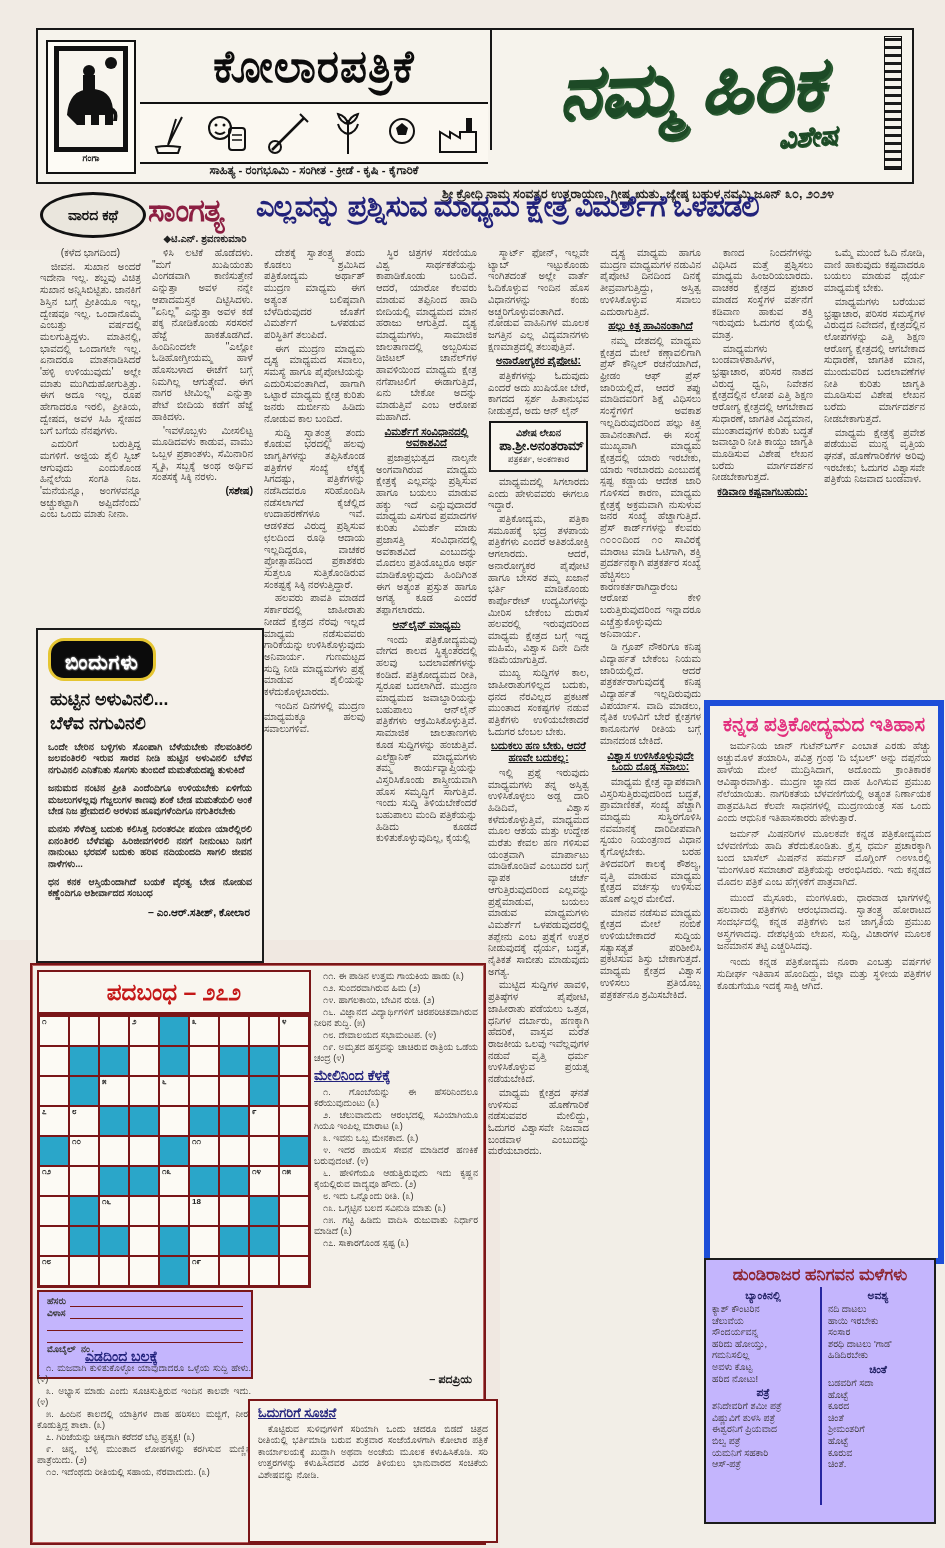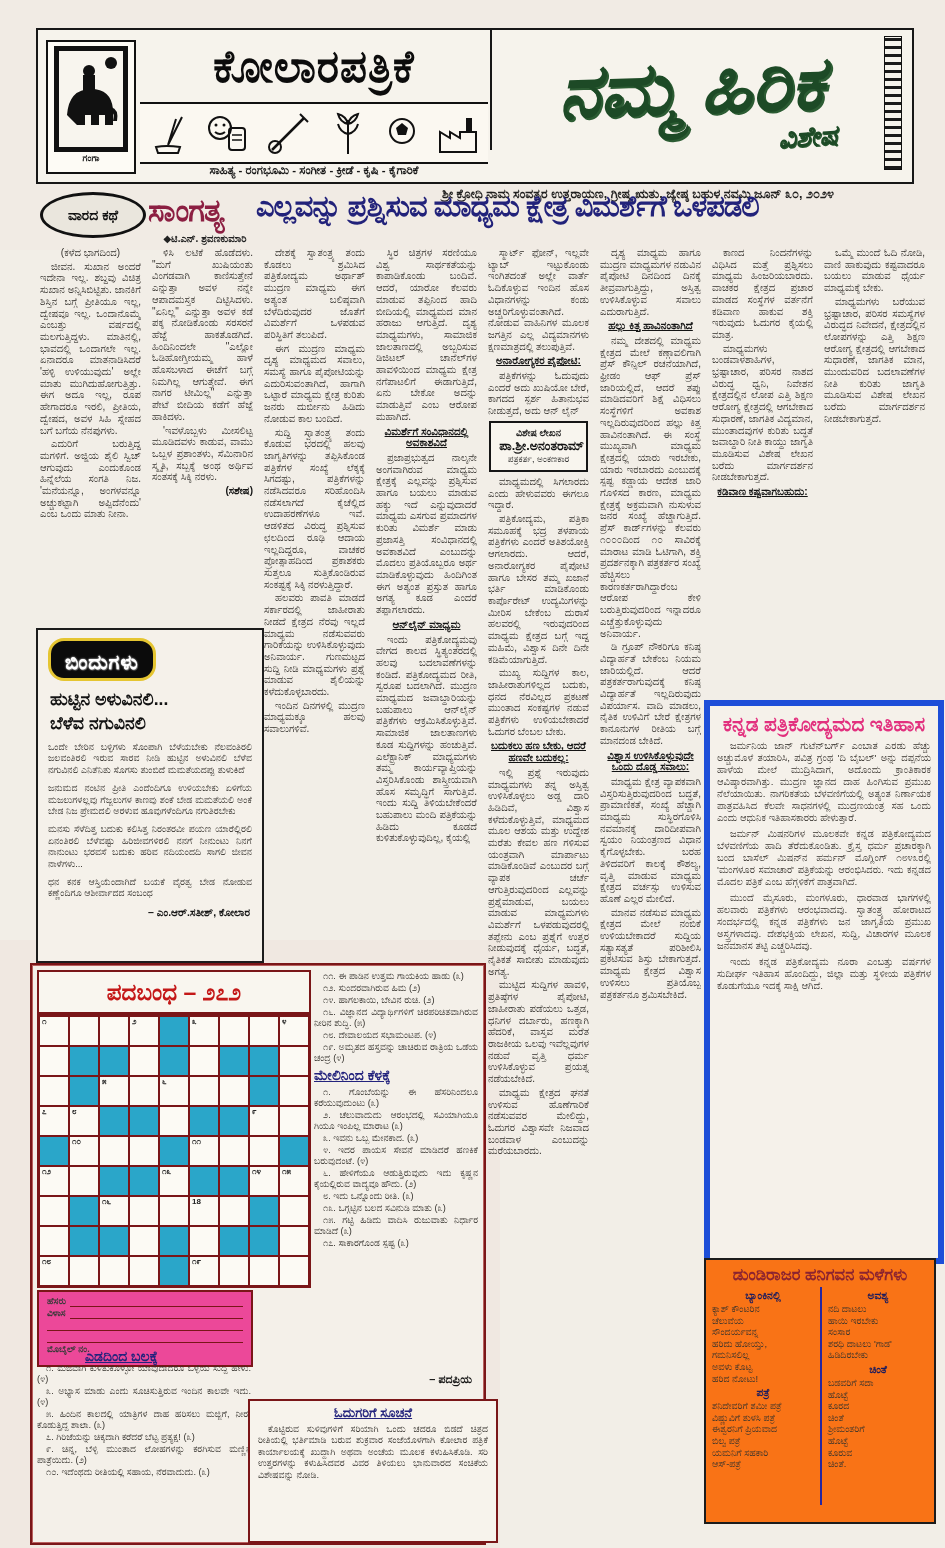--- a/index.html
+++ b/index.html
@@ -51,53 +51,53 @@
   .inset-l0{font-size:9.5px;font-weight:bold;color:#222;}
   .inset-l1{font-size:12.5px;font-weight:900;color:#101010;margin:2px 0;text-align:right;}
   .inset-l2{font-size:9px;color:#222;}
 
   
   .bindu-box{position:absolute;left:36px;top:628px;width:224px;height:331px;border:2.5px solid #1c1c1c;background:#f5f1ea;overflow:hidden;}
   .bindu-pill{display:inline-block;margin:8px 0 4px 10px;padding:10px 14px 4px;background:#0b0b0b;border:3px solid #e5c531;
               border-radius:16px;color:#fff;font-size:20px;font-weight:900;letter-spacing:1px;
               text-shadow:0 0 2px #fff,1px 1px 0 #444;}
   .poem-title{margin:2px 12px 6px;font-size:17.5px;font-weight:900;color:#131313;line-height:24px;}
-  .stanza{margin:0 10px 7px;font-size:9.4px;line-height:11.4px;color:#34312c;text-align:justify;}
+  .stanza{margin:0 10px 7px;font-size:9.4px;line-height:11.4px;color:#34312c;text-align:justify;font-weight:bold;}
   .poem-sig{margin:4px 12px 0;text-align:right;font-size:10.5px;font-weight:bold;color:#141414;}
 
   
   .xword-wrap{position:absolute;left:30px;top:963px;width:452px;height:578px;border:2.5px solid #7a1618;
               box-shadow:inset 0 0 0 1px #b8605e;background:#f4f0e9;}
   .xword-titlebox{position:absolute;left:5px;top:5px;width:270px;height:40px;border:2px solid #7a1618;background:#f9f6ef;
                   display:flex;align-items:center;justify-content:center;font-size:23px;font-weight:900;color:#c41818;}
   .xgrid{position:absolute;left:5px;top:49px;width:270px;display:grid;grid-template-columns:repeat(9,30px);
          grid-auto-rows:30px;border:2px solid #7a1618;background:#7a1618;}
   .xcell{box-sizing:border-box;border:1px solid #7a1618;background:#fcfaf4;position:relative;}
   .xcell.blue{background:#2aa6c9;}
   .xnum{position:absolute;top:0;left:2px;font-size:8px;font-weight:bold;color:#222;}
-  .frm-box{position:absolute;left:5px;top:325px;width:212px;height:66px;border:2px solid #7a1618;background:#ec4899;padding:3px 0 4px;}
+  .frm-box{position:absolute;left:5px;top:325px;width:212px;height:66px;border:2px solid #7a1618;background:#c4b5fd;padding:3px 0 16px;font-family:Liberation Mono, monospace;}
   .frm-row{display:flex;align-items:flex-end;gap:4px;height:11px;margin:1px 8px 0;}
   .frm-label{font-size:9px;font-weight:bold;color:#3a3a3a;white-space:nowrap;}
   .frm-line{flex:1;border-bottom:1.5px solid #7a1618;}
   .clue-head{font-size:14px;font-weight:bold;color:#23237d;text-decoration:underline;text-align:left;margin:3px 0;}
   .across-left{position:absolute;left:5px;top:398px;width:214px;height:176px;overflow:hidden;}
   .clue{font-size:9.2px;line-height:11px;color:#34312c;text-align:justify;text-indent:9px;margin-bottom:1px;}
   .clue-col{position:absolute;left:282px;top:6px;width:164px;height:400px;overflow:hidden;}
   .clue-sig{position:absolute;left:300px;top:408px;width:140px;text-align:right;font-size:11px;font-weight:bold;color:#141414;}
   .notice-box{position:absolute;left:216px;top:434px;width:230px;height:136px;border:2px solid #7a1618;background:#f7f3ec;padding:2px 8px;overflow:hidden;}
-  .notice-title{font-size:13px;font-weight:bold;color:#23237d;text-decoration:underline;text-align:center;margin:2px 0 3px;}
+  .notice-title{font-size:13px;font-weight:bold;color:#23237d;text-decoration:underline;text-align:left;margin:2px 0 3px;}
   .notice-text{font-size:9.3px;line-height:11.4px;text-align:justify;color:#34312c;text-indent:10px;}
 
   
   .hist-box{position:absolute;left:704px;top:700px;width:228px;height:552px;border:6px solid #1d4ed8;background:#f5f1ea;overflow:hidden;}
   .hist-title{margin:6px 4px 4px;font-size:20px;font-weight:900;color:#e2307e;text-align:center;line-height:24px;}
   .hist-p{margin:0 7px 4px;font-size:9.9px;line-height:12px;text-align:justify;color:#38342f;text-indent:13px;}
 
   
-  .dundi-box{position:absolute;left:704px;top:1258px;width:228px;height:262px;border:2px solid #1c1c1c;background:#f97316;overflow:hidden;}
+  .dundi-box{position:absolute;left:704px;top:1258px;width:228px;height:262px;border:2px solid #1c1c1c;background:#c4b5fd;overflow:hidden;}
   .dundi-title{margin:5px 2px 3px;font-size:16.5px;font-weight:900;color:#8c2430;text-align:center;}
   .dundi-cols{display:flex;height:218px;}
   .dundi-col{width:50%;padding:0 6px;box-sizing:border-box;}
   .dundi-col+.dundi-col{border-left:2.5px solid #2626a0;}
   .dundi-h{font-size:10.5px;font-weight:bold;color:#1b1b5e;text-align:center;margin:2px 0 1px;}
   .dundi-l{font-size:9.4px;line-height:11.6px;color:#35322d;}
 
   .doodle-strip svg{flex:0 0 auto;}
 </style>
 </head>
@@ -218,20 +218,21 @@
         <div class="para">ಮಾನವ ನಡೆಸುವ ಮಾಧ್ಯಮ ಕ್ಷೇತ್ರದ ಮೇಲೆ ನಂಬಿಕೆ ಉಳಿಯಬೇಕಾದರೆ ಸುದ್ದಿಯ ಸತ್ಯಾಸತ್ಯತೆ ಪರಿಶೀಲಿಸಿ ಪ್ರಕಟಿಸುವ ಶಿಸ್ತು ಬೇಕಾಗುತ್ತದೆ. ಮಾಧ್ಯಮ ಕ್ಷೇತ್ರದ ವಿಶ್ವಾಸ ಉಳಿಸಲು ಪ್ರತಿಯೊಬ್ಬ ಪತ್ರಕರ್ತನೂ ಶ್ರಮಿಸಬೇಕಿದೆ.</div>
       </div>
       <div class="col c7">
         <div class="para">ಕಾಣದ ನಿಂದನೆಗಳನ್ನು ವಿಧಿಸಿದ ಮತ್ತೆ ಪ್ರಶ್ನಿಸಲು ಮಾಧ್ಯಮ ಹಿಂಜರಿಯಬಾರದು. ವಾಚಕರ ಕ್ಷೇತ್ರದ ಪ್ರಚಾರ ಮಾಡದ ಸಂಸ್ಥೆಗಳ ವರ್ತನೆಗೆ ಕಡಿವಾಣ ಹಾಕುವ ಶಕ್ತಿ ಇರುವುದು ಓದುಗರ ಕೈಯಲ್ಲಿ ಮಾತ್ರ.</div>
         <div class="para">ಮಾಧ್ಯಮಗಳು ಬಂಡವಾಳಶಾಹಿಗಳ, ಭ್ರಷ್ಟಾಚಾರ, ಪರಿಸರ ನಾಶದ ವಿರುದ್ಧ ಧ್ವನಿ, ನಿವೇಶನ ಕ್ಷೇತ್ರದಲ್ಲಿನ ಲೋಪ ಎತ್ತಿ ಶಿಕ್ಷಣ ಆರೋಗ್ಯ ಕ್ಷೇತ್ರದಲ್ಲಿ ಆಗಬೇಕಾದ ಸುಧಾರಣೆ, ಜಾಗತಿಕ ವಿದ್ಯಮಾನ, ಮುಂತಾದವುಗಳ ಕುರಿತು ಬದ್ಧತೆ ಜವಾಬ್ದಾರಿ ನೀತಿ ಕಾಯ್ದು ಜಾಗೃತಿ ಮೂಡಿಸುವ ವಿಶೇಷ ಲೇಖನ ಬರೆದು ಮಾರ್ಗದರ್ಶನ ನೀಡಬೇಕಾಗುತ್ತದೆ.</div>
         <div class="subhead">ಕಡಿವಾಣ ಕಷ್ಟವಾಗಬಹುದು:</div>
       </div>
       <div class="col c8">
         <div class="para">ಒಮ್ಮೆ ಮುಂದೆ ಓದಿ ನೋಡಿ, ವಾಣಿ ಹಾಕುವುದು ಕಷ್ಟವಾದರೂ ಬಯಲು ಮಾಡುವ ಧೈರ್ಯ ಮಾಧ್ಯಮಕ್ಕೆ ಬೇಕು.</div>
         <div class="para">ಮಾಧ್ಯಮಗಳು ಬರೆಯುವ ಭ್ರಷ್ಟಾಚಾರ, ಪರಿಸರ ಸಮಸ್ಯೆಗಳ ವಿರುದ್ಧದ ನಿವೇದನೆ, ಕ್ಷೇತ್ರದಲ್ಲಿನ ಲೋಪಗಳನ್ನು ಎತ್ತಿ ಶಿಕ್ಷಣ ಆರೋಗ್ಯ ಕ್ಷೇತ್ರದಲ್ಲಿ ಆಗಬೇಕಾದ ಸುಧಾರಣೆ, ಜಾಗತಿಕ ಮಾನ, ಮುಂದುವರಿದ ಬದಲಾವಣೆಗಳ ನೀತಿ ಕುರಿತು ಜಾಗೃತಿ ಮೂಡಿಸುವ ವಿಶೇಷ ಲೇಖನ ಬರೆದು ಮಾರ್ಗದರ್ಶನ ನೀಡಬೇಕಾಗುತ್ತದೆ.</div>
+        <div class="para">ಮಾಧ್ಯಮ ಕ್ಷೇತ್ರಕ್ಕೆ ಪ್ರವೇಶ ಪಡೆಯುವ ಮುನ್ನ ವೃತ್ತಿಯ ಘನತೆ, ಹೊಣೆಗಾರಿಕೆಗಳ ಅರಿವು ಇರಬೇಕು; ಓದುಗರ ವಿಶ್ವಾಸವೇ ಪತ್ರಿಕೆಯ ನಿಜವಾದ ಬಂಡವಾಳ.</div>
       </div>
     </div>
 
   <div class="bindu-box">
     <div class="bindu-pill">ಬಿಂದುಗಳು</div>
     <div class="poem-title">
       <span>ಹುಟ್ಟಿನ ಅಳುವಿನಲಿ...</span><br>
       <span>ಬೆಳೆವ ನಗುವಿನಲಿ</span>
     </div>
     <div id="stanzas">

